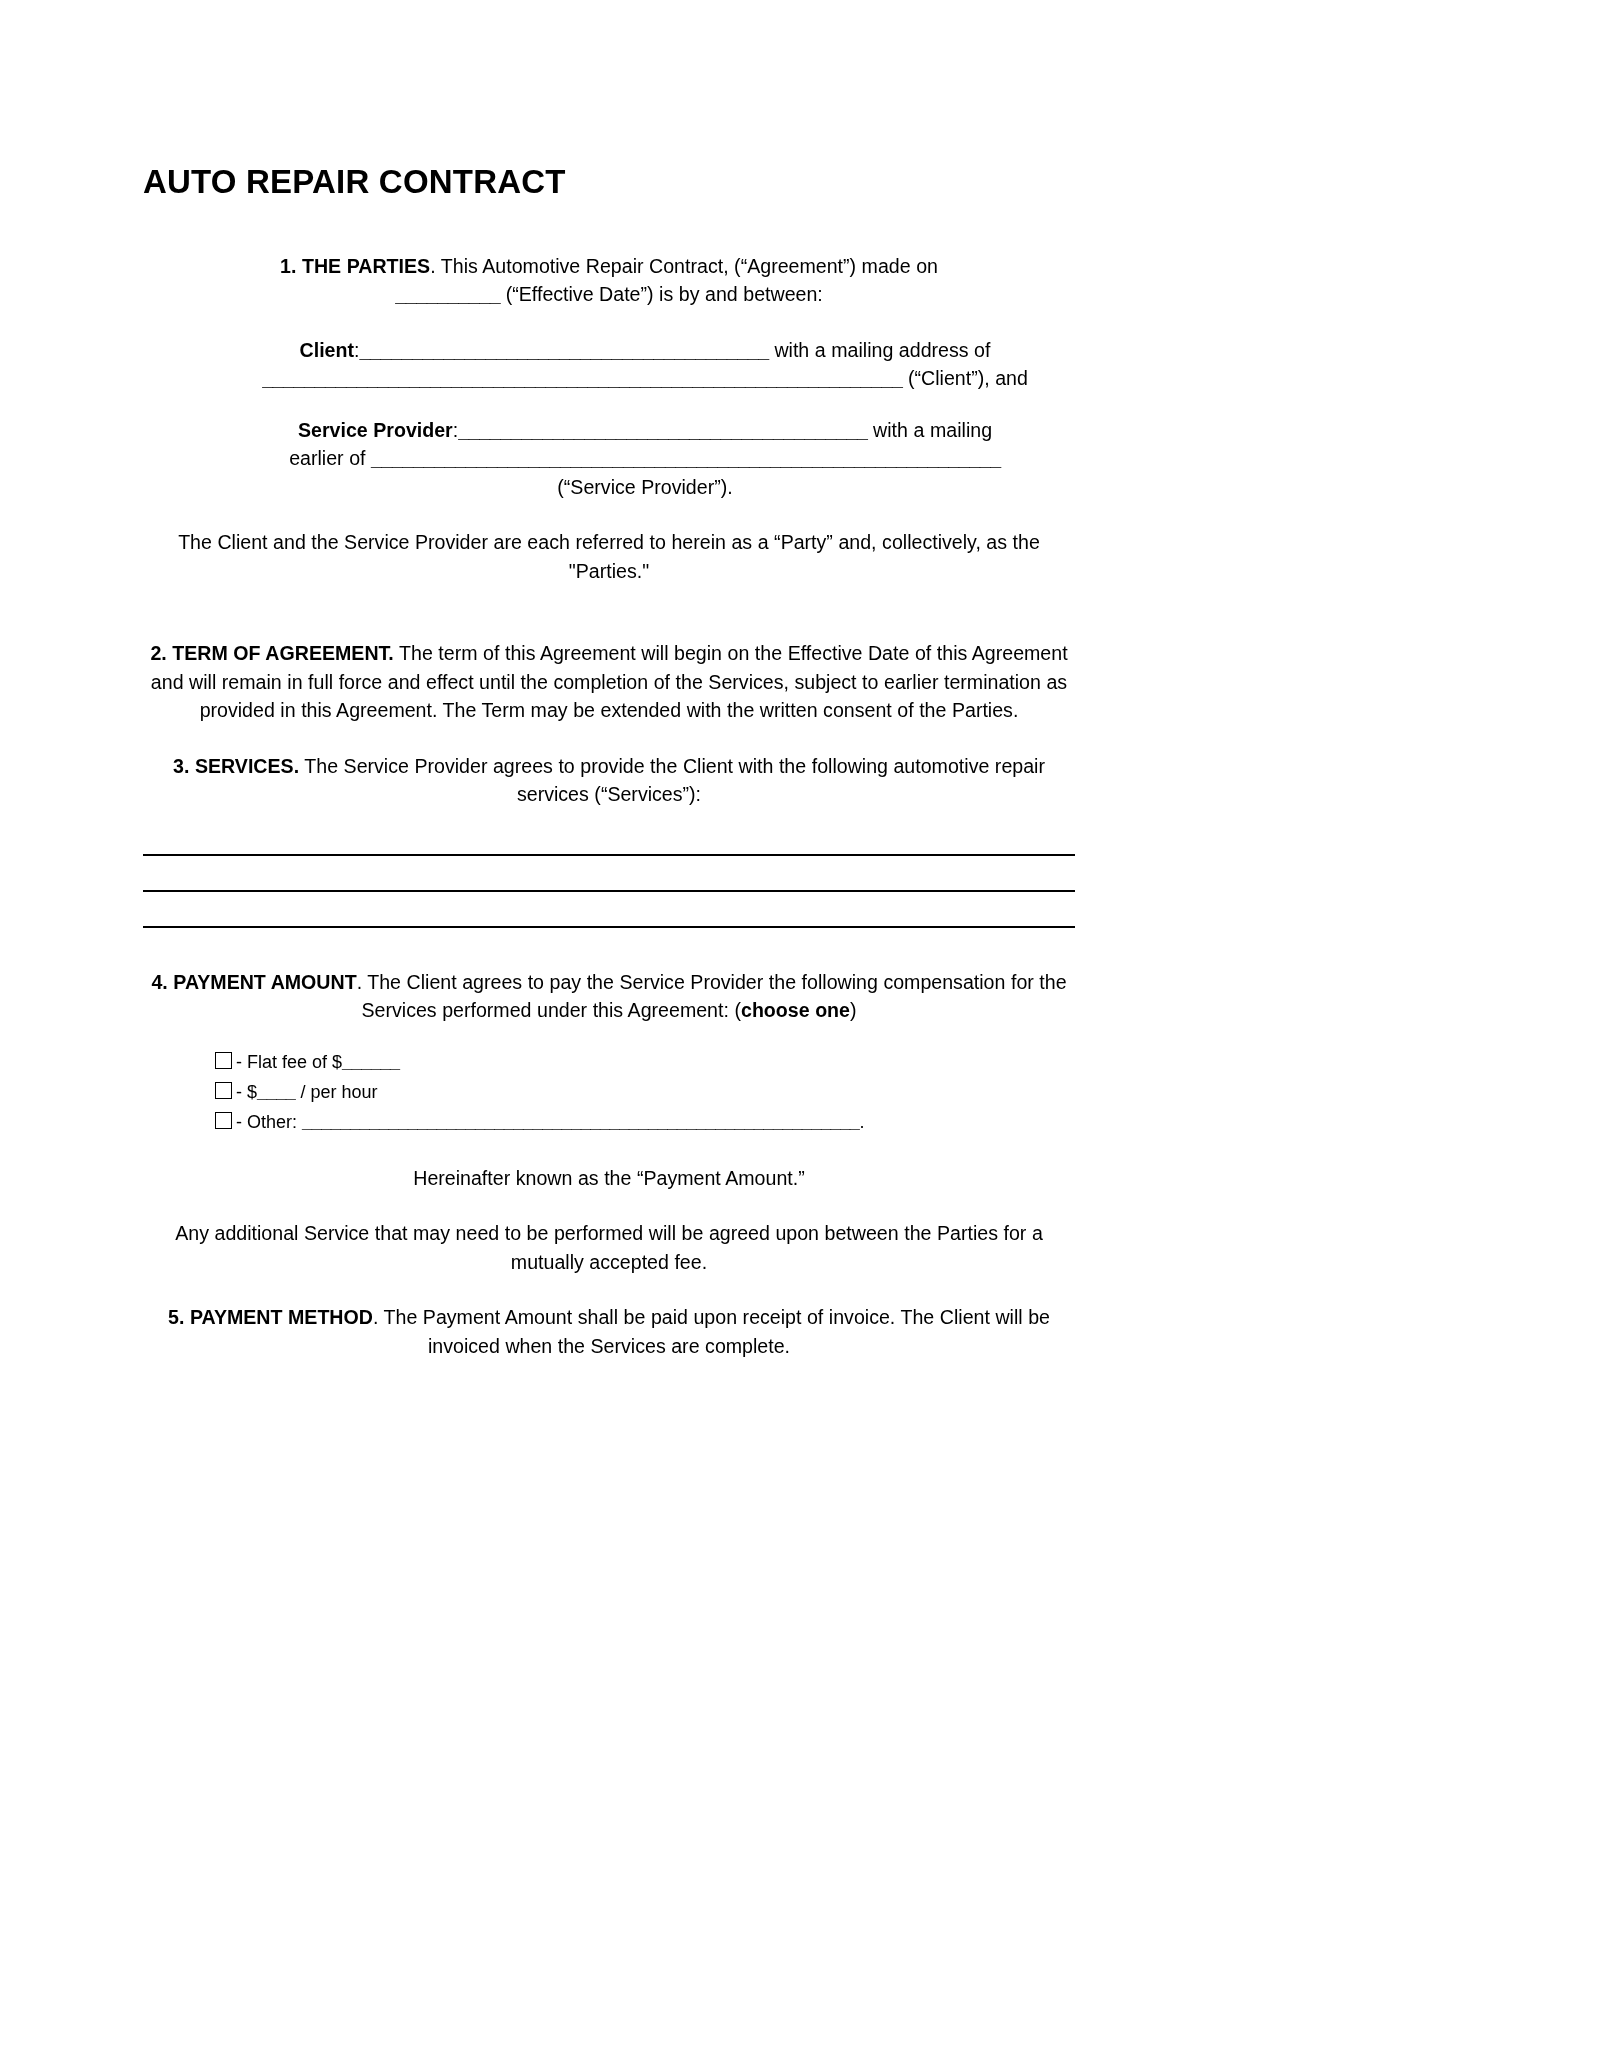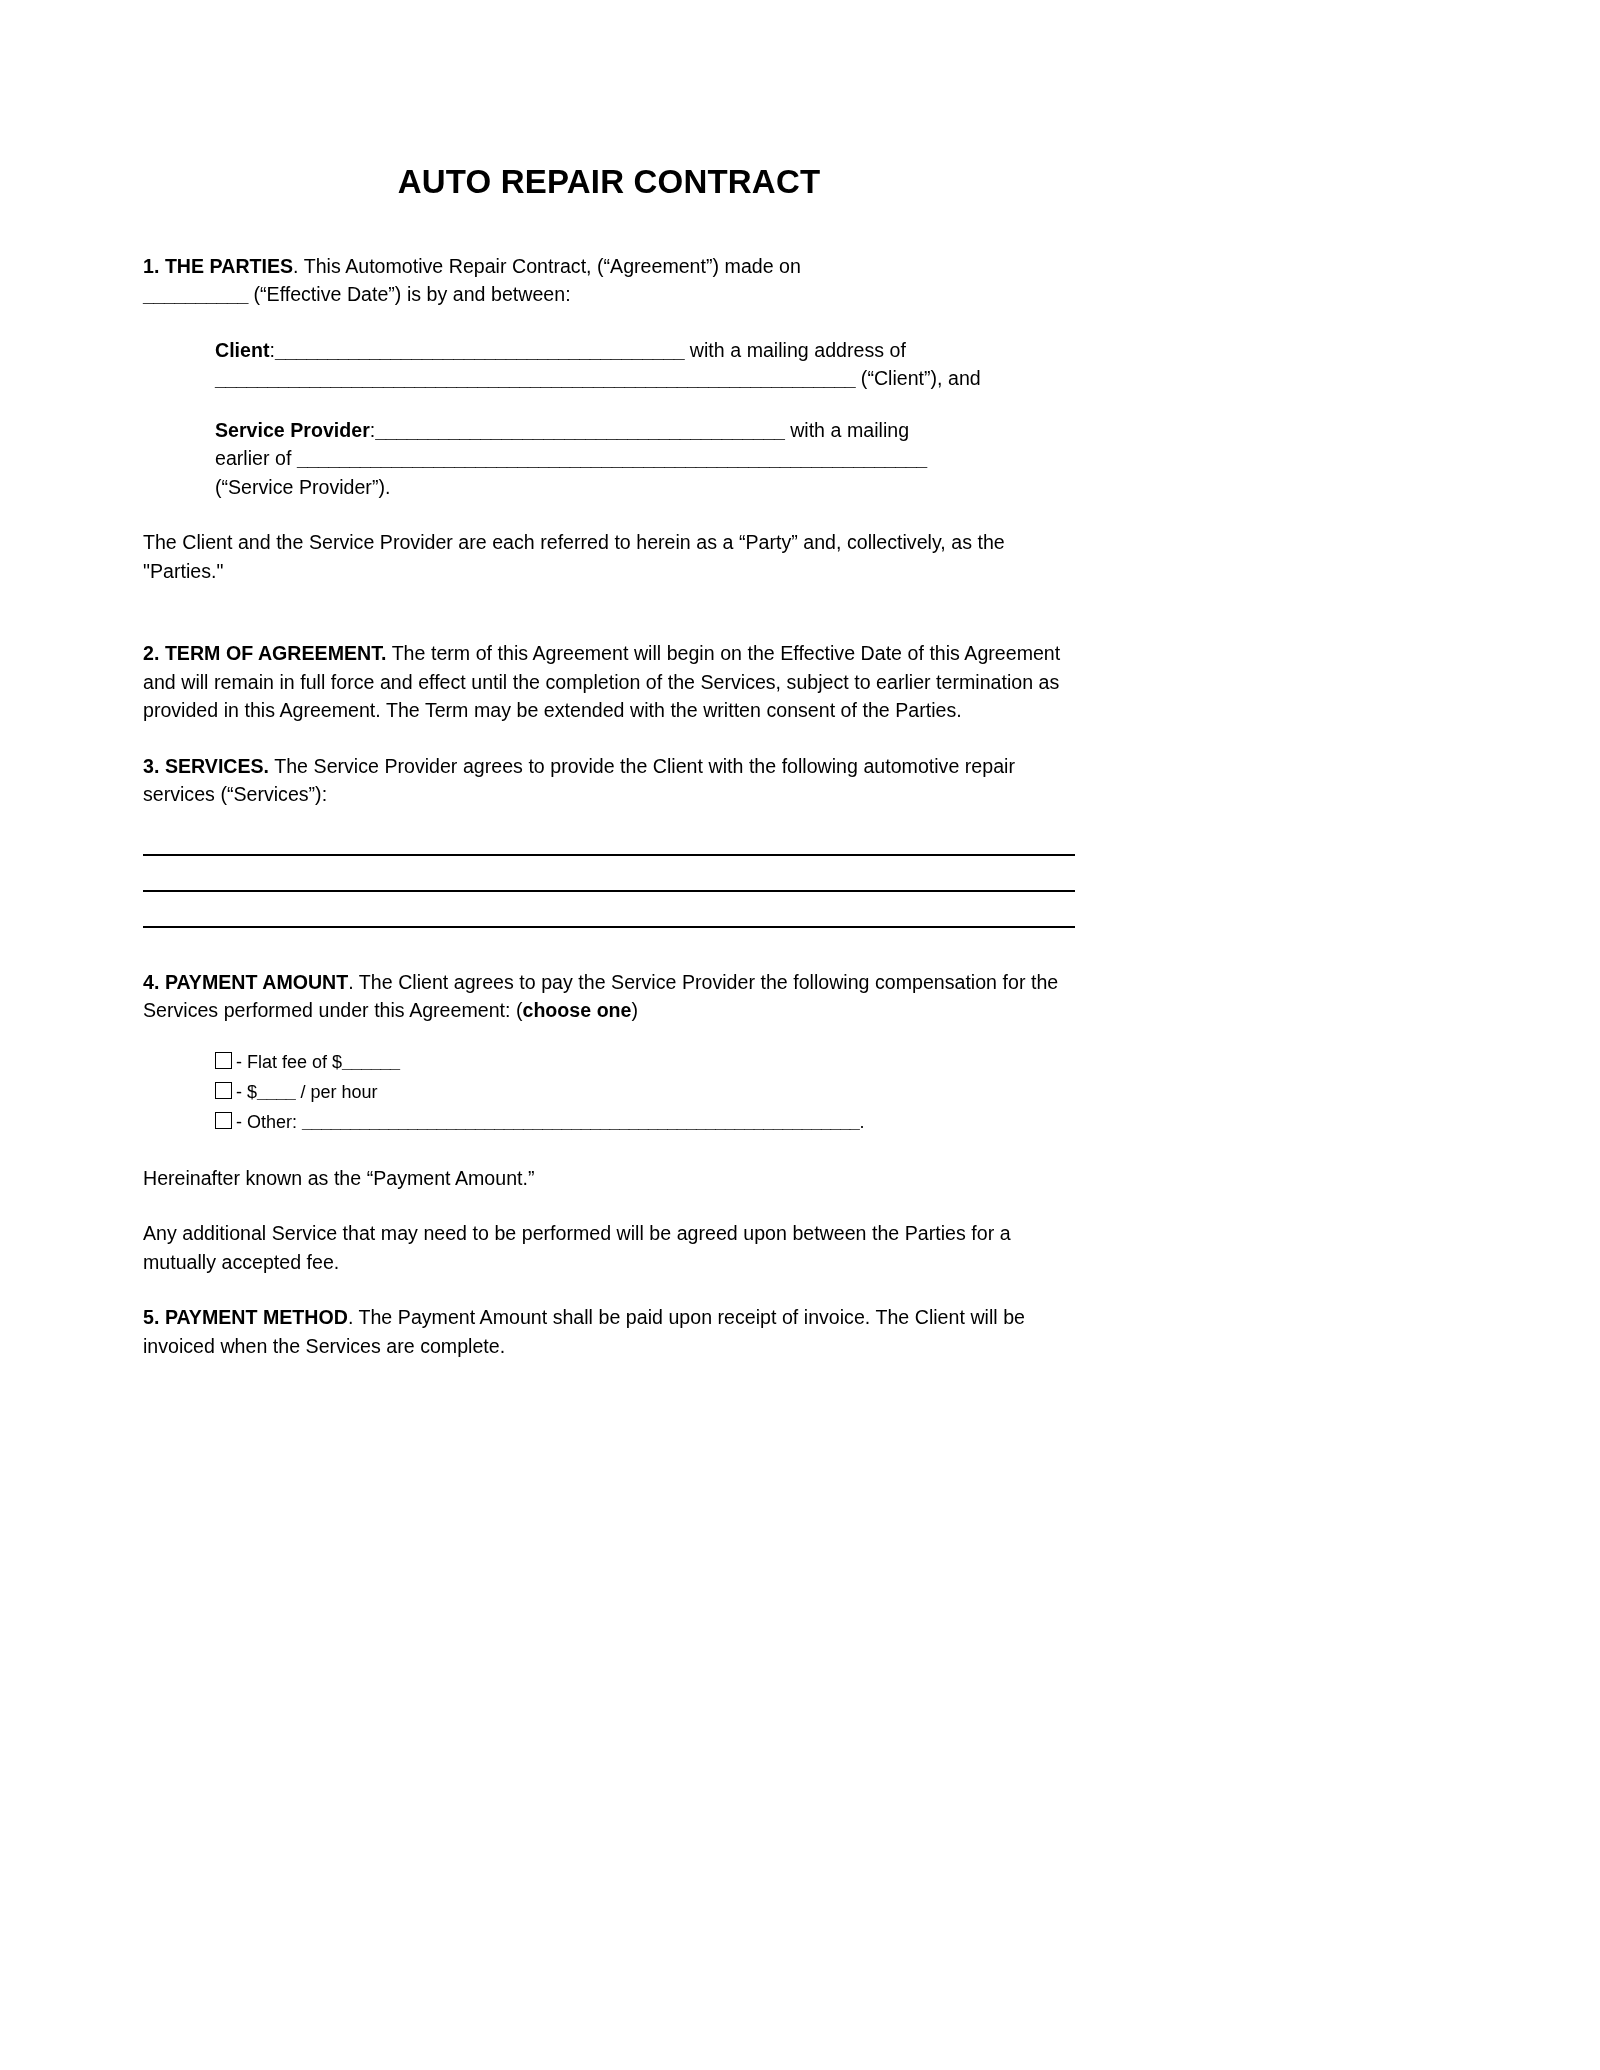--- a/index.html
+++ b/index.html
@@ -27,34 +27,33 @@
 
   
   .content {
     position: absolute;
     left: 143px;
     top: 0;
     width: 932px;
   }
 
   .doc-title {
-    text-align: center;
     font-size: 33px;
     font-weight: bold;
     letter-spacing: 0.2px;
     margin: 0;
     padding-top: 164px;
     line-height: 1.12;
   }
 
   .para {
     font-size: 19.6px;
     line-height: 28.5px;
     margin: 0;
-    text-align: left;
+    text-align: center;
     word-spacing: 0.1px;
   }
 
   .gap-title   { height: 51px; }
   .gap-para    { height: 27px; }
   .gap-block   { height: 23px; }
   .gap-lines   { height: 45px; }
   .gap-after-lines { height: 40px; }
   .gap-checks  { height: 22px; }
 

